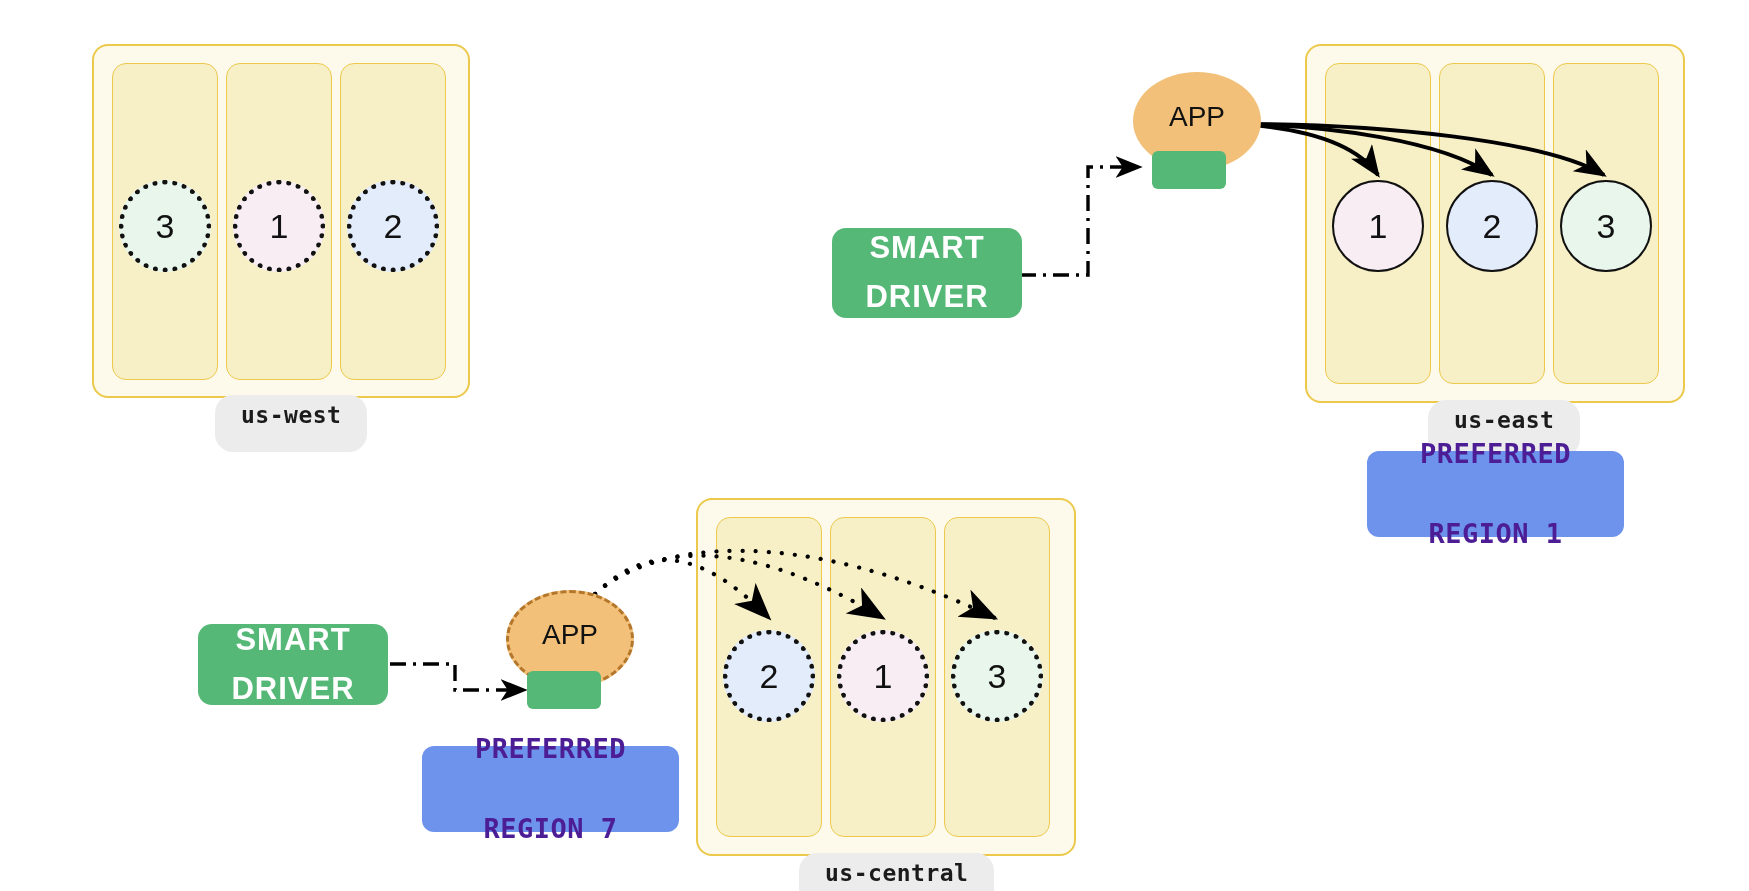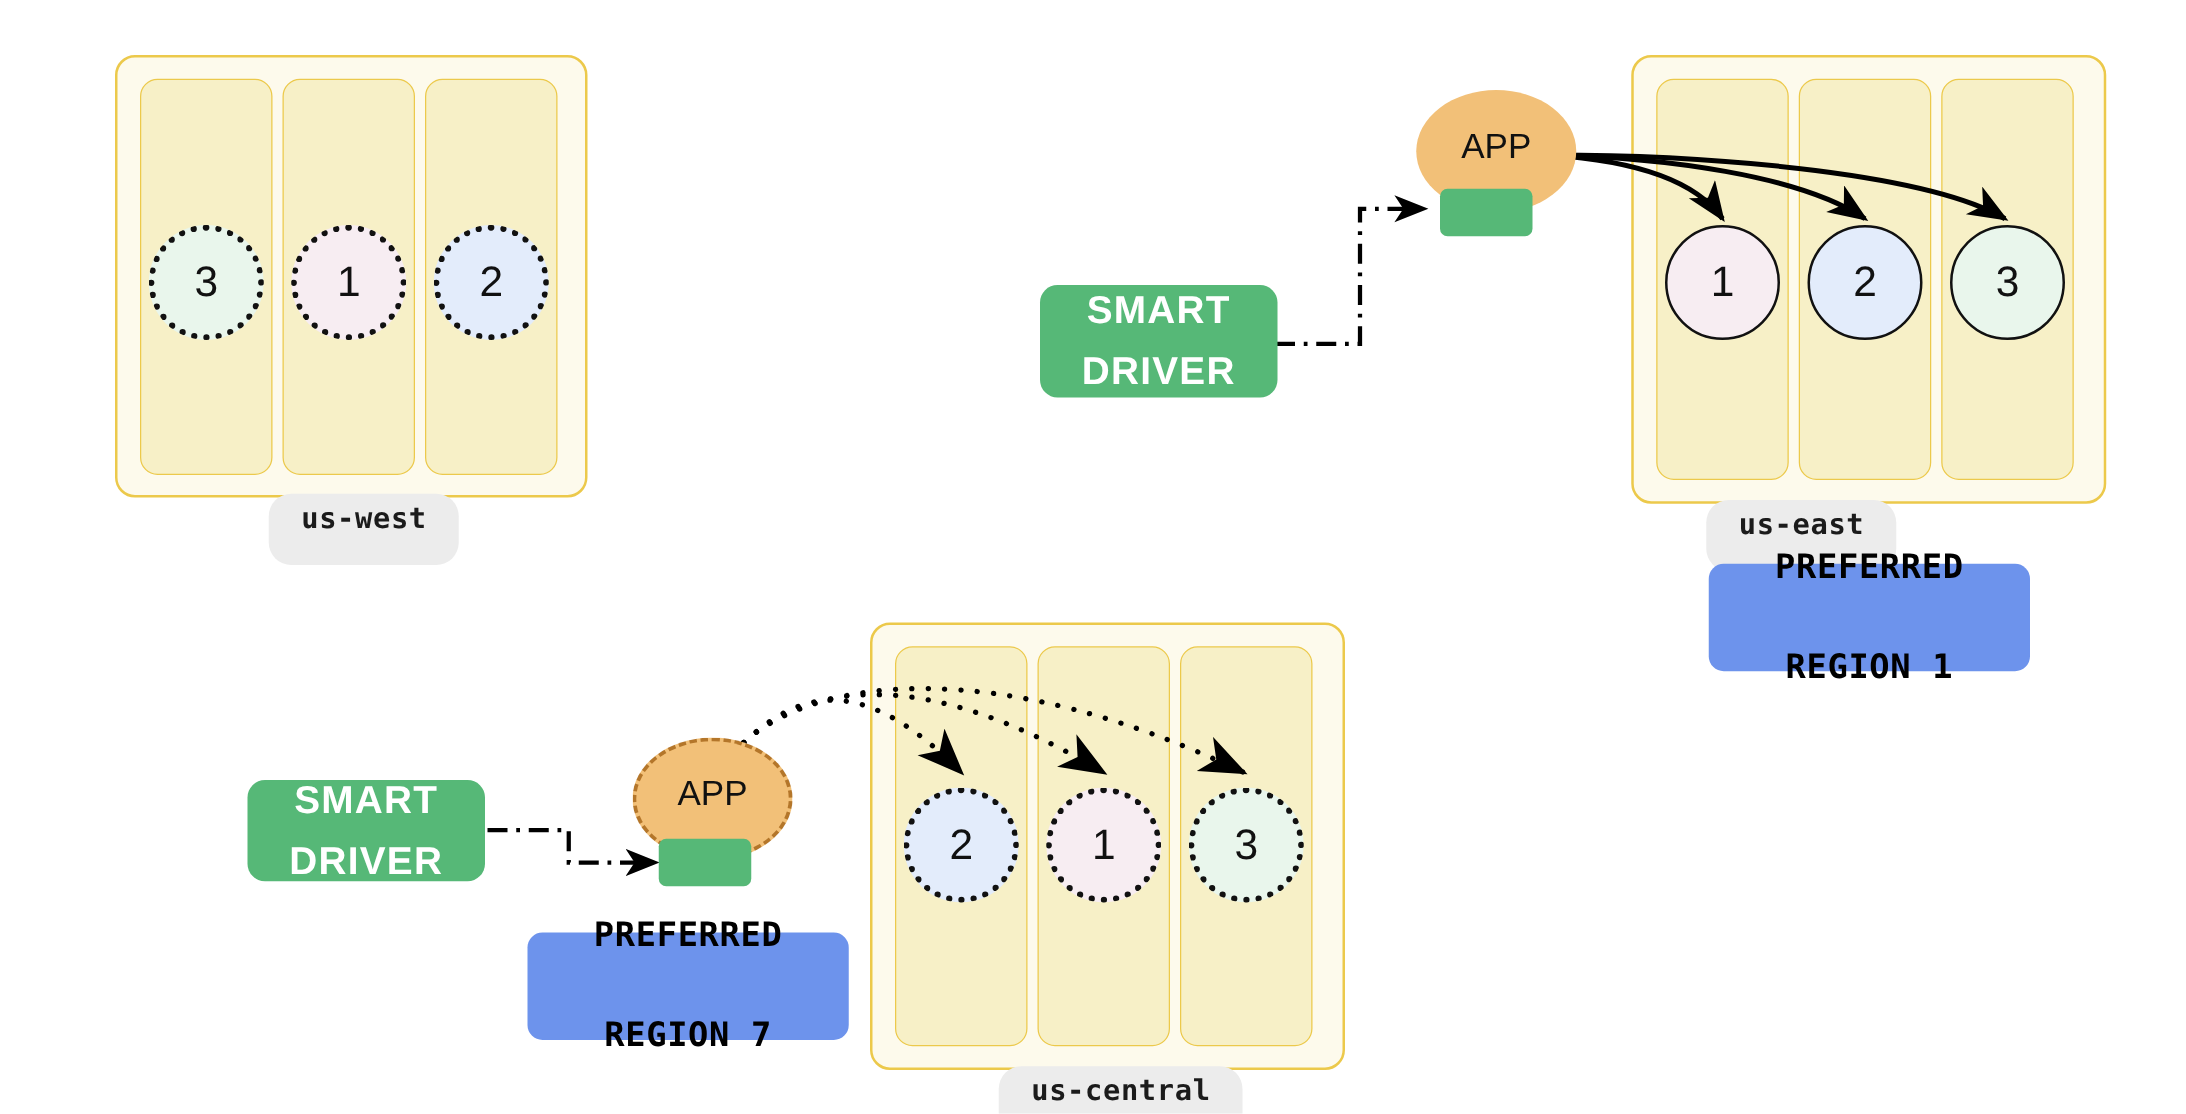--- a/index.html
+++ b/index.html
@@ -121,21 +121,21 @@
   
   .preferred {
     position: absolute;
     background: #6d93ec;
     border-radius: 12px;
     box-sizing: border-box;
     display: flex;
     flex-direction: column;
     align-items: center;
     justify-content: center;
-    color: #000000;
+    color: #4c1d95;
     font-family: "DejaVu Sans Mono", "Liberation Mono", monospace;
     font-size: 27px;
     font-weight: 700;
     line-height: 1.28;
     text-align: center;
     letter-spacing: 0.5px;
     gap: 45px;
   }
 
   
@@ -179,21 +179,21 @@
   <div class="replica rep-pink solid" style="left:1332px; top:180px;">
     <span>1</span>
   </div>
   <div class="replica rep-blue solid" style="left:1446px; top:180px;">
     <span>2</span>
   </div>
   <div class="replica rep-green solid" style="left:1560px; top:180px;">
     <span>3</span>
   </div>
 
-  <div class="region-label" style="left:1365px; top:400px;">us-east</div>
+  <div class="region-label" style="left:1428px; top:400px;">us-east</div>
 
   <div class="region" style="left:696px; top:498px; width:380px; height:358px;">
   </div>
   <div class="az" style="left:716px; top:517px; width:106px; height:320px;"></div>
   <div class="az" style="left:830px; top:517px; width:106px; height:320px;"></div>
   <div class="az" style="left:944px; top:517px; width:106px; height:320px;"></div>
 
   <div class="replica rep-blue dotted" style="left:723px; top:630px;">
     <span>2</span>
   </div>

